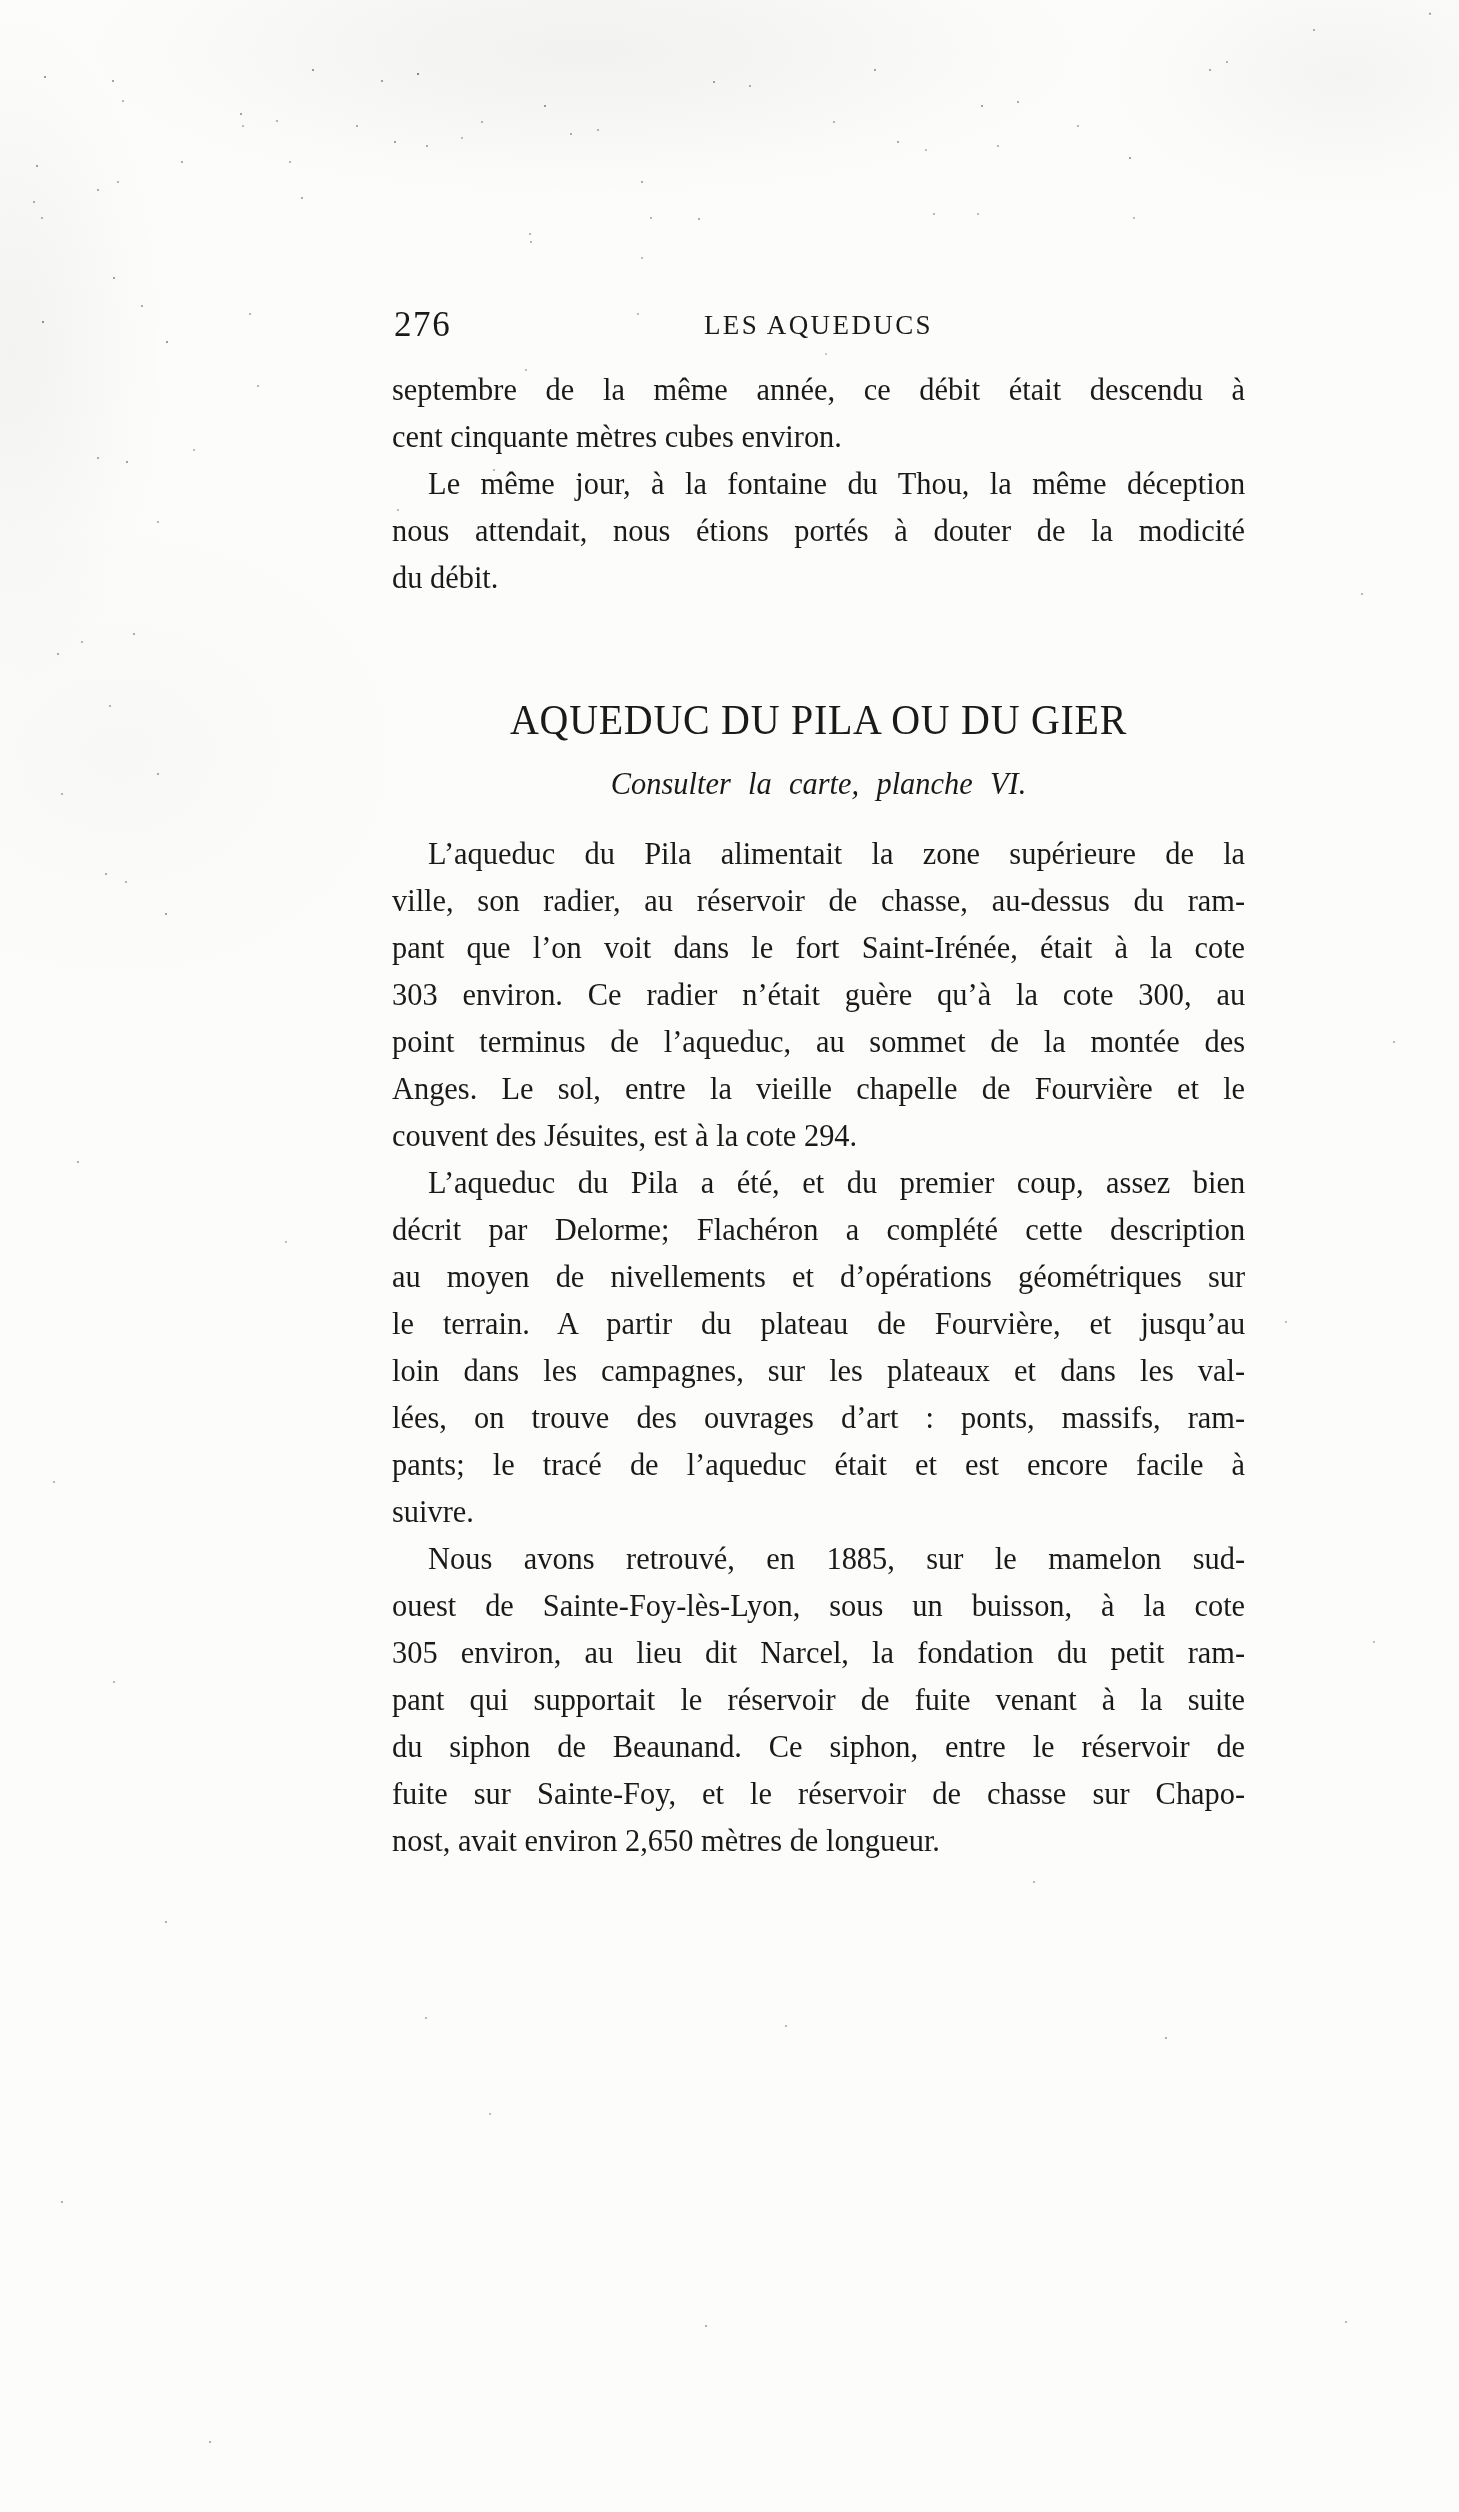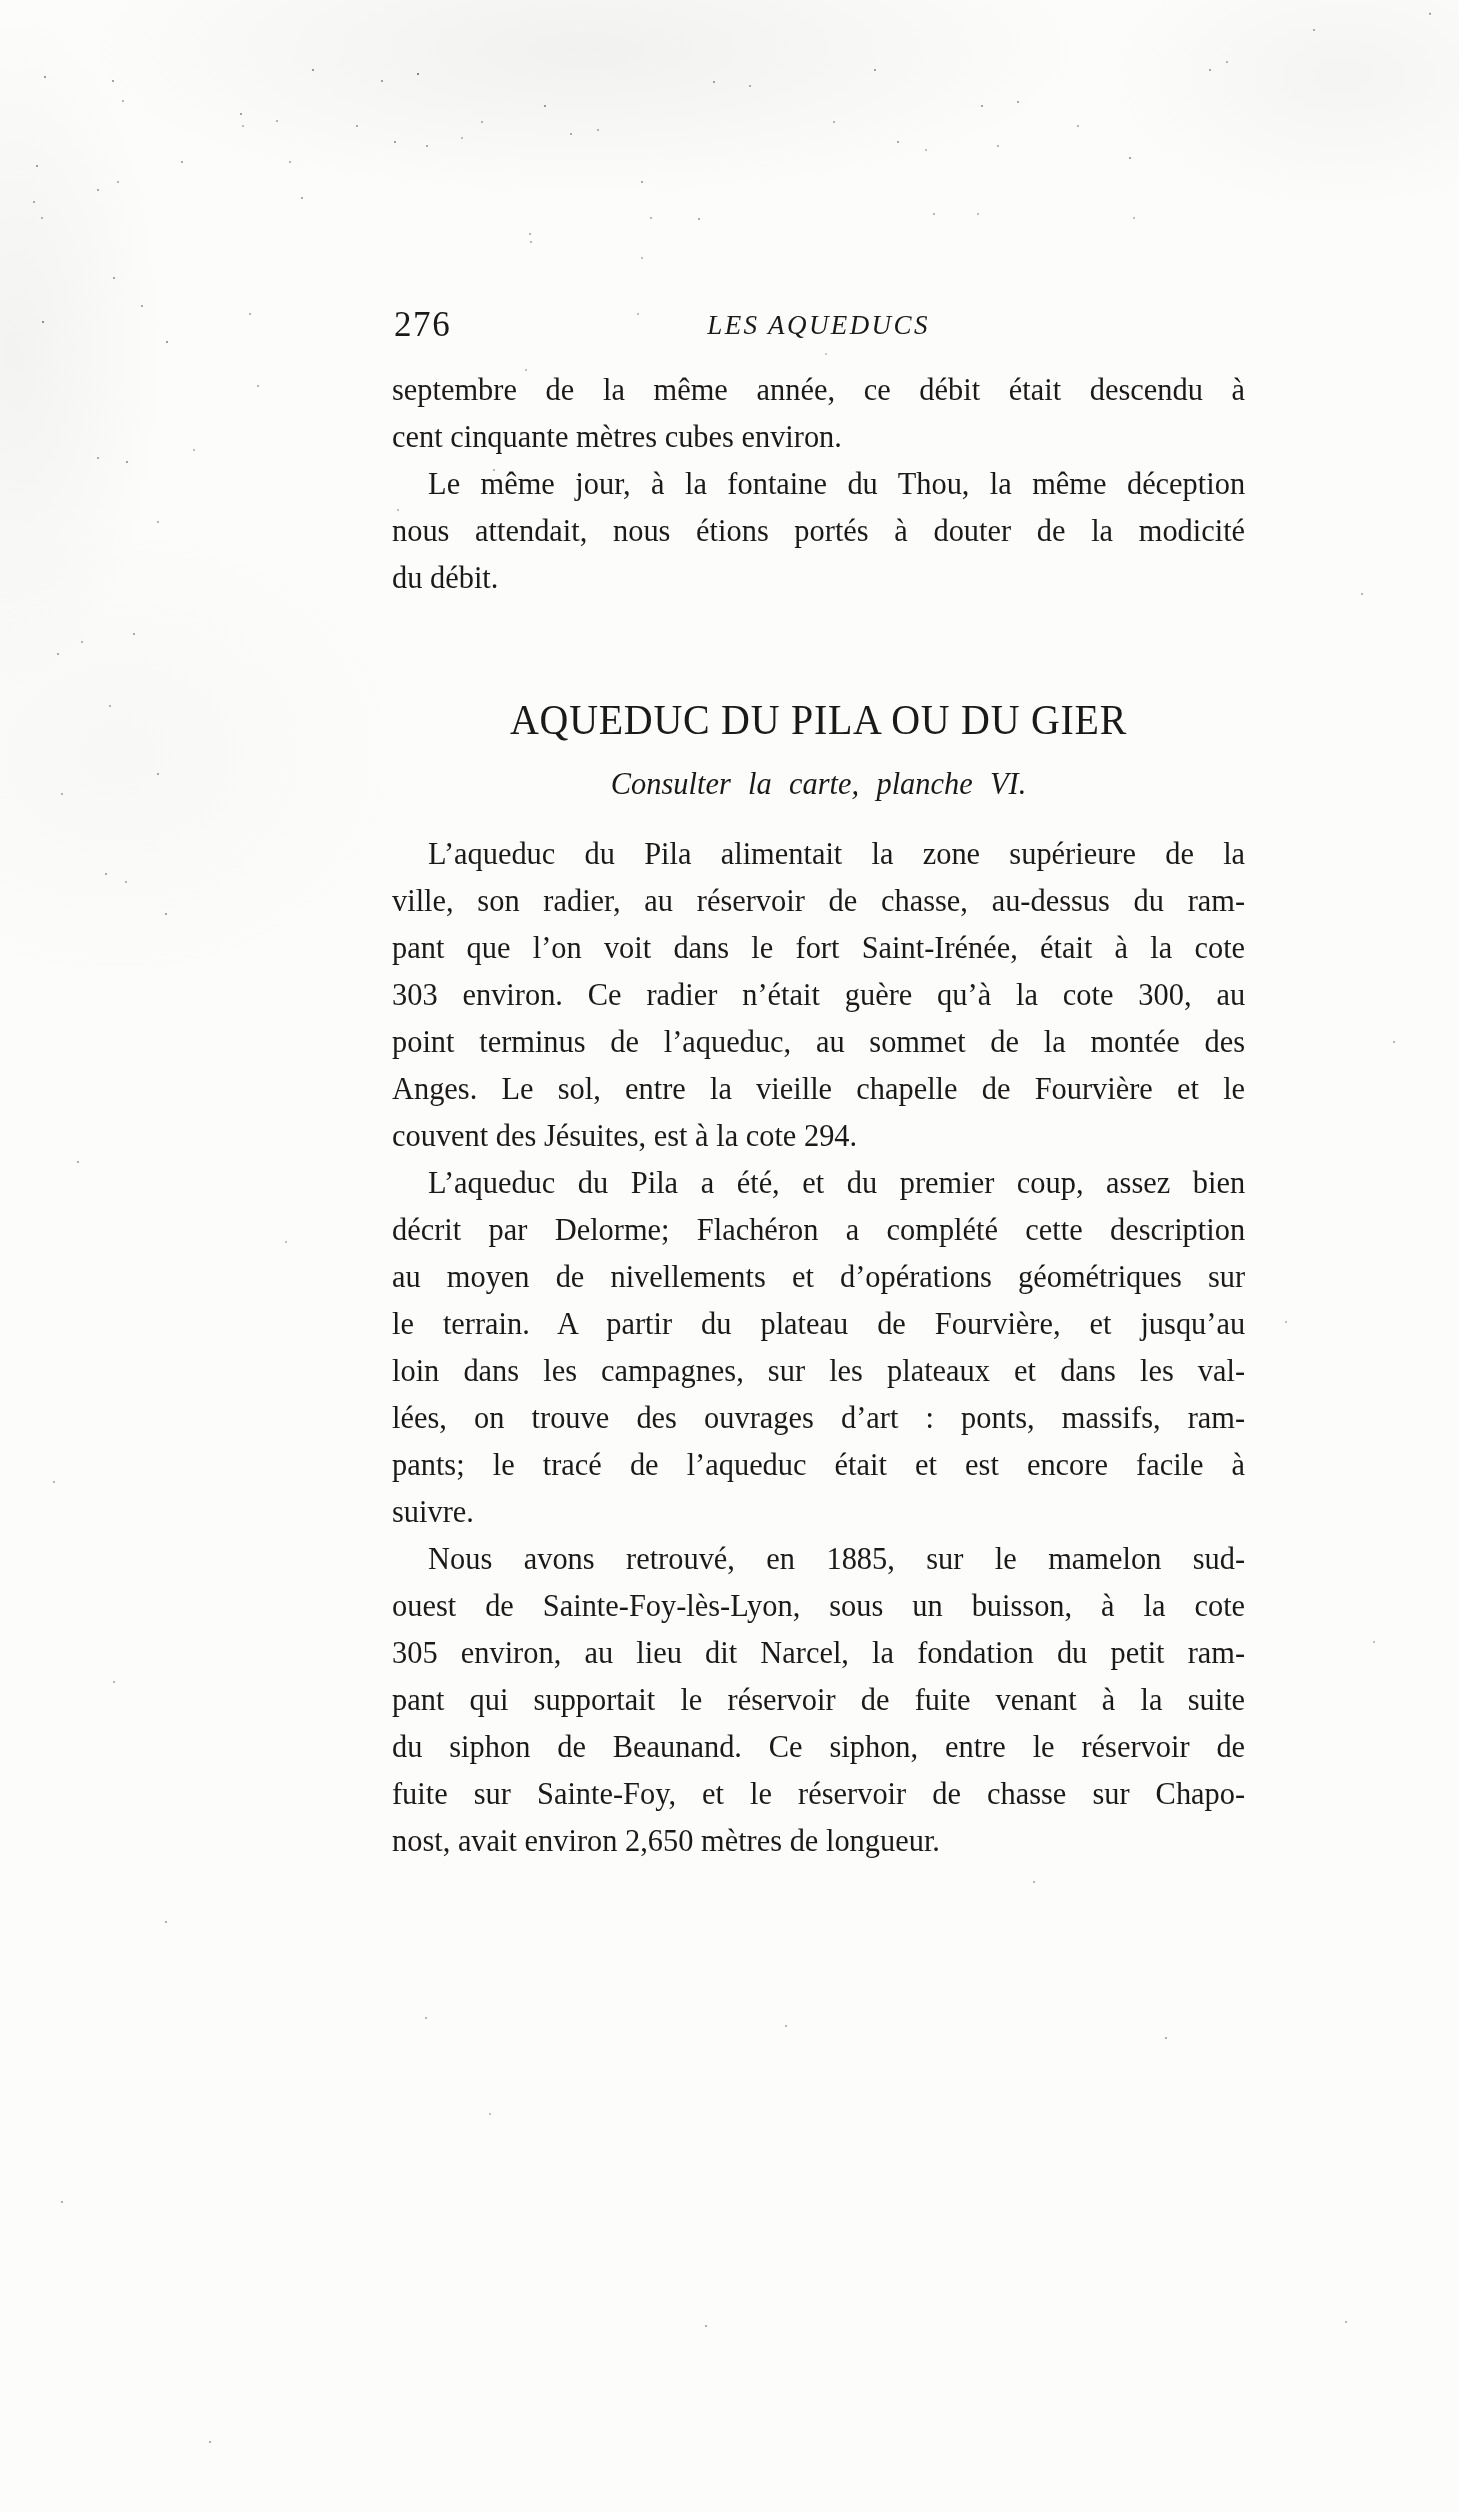--- a/index.html
+++ b/index.html
@@ -16,21 +16,21 @@
   }
   .page{position:absolute;inset:0;}
 
   
   .pagenum{
     position:absolute;left:394px;top:306px;
     font-size:35px;line-height:37px;letter-spacing:1.6px;
   }
   .runtitle{
     position:absolute;left:392px;top:311px;width:853px;
-    text-align:center;font-size:27px;line-height:29px;letter-spacing:2.4px;font-style:italic;
+    text-align:center;font-size:27px;line-height:29px;letter-spacing:2.4px;
   }
 
   
   .column{
     position:absolute;left:392px;top:0;width:898px;height:2512px;
     transform:scaleX(0.95);transform-origin:0 0;
   }
   .block{position:absolute;left:0;width:898px;}
   .blockA{top:366px;}
   .blockB{top:830px;}

